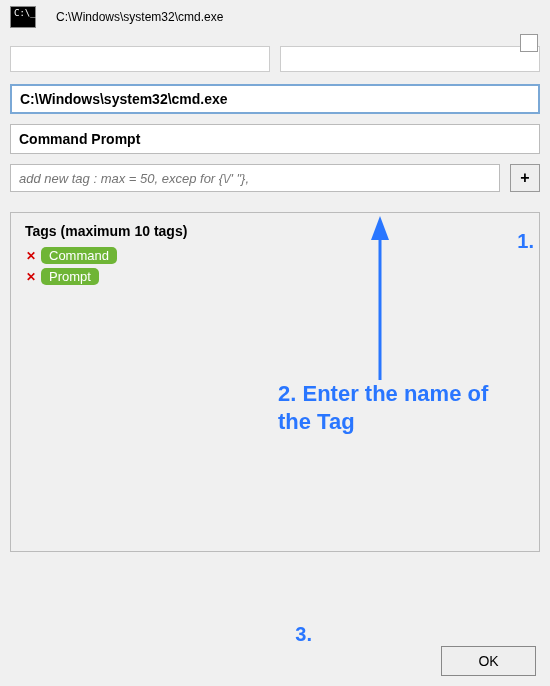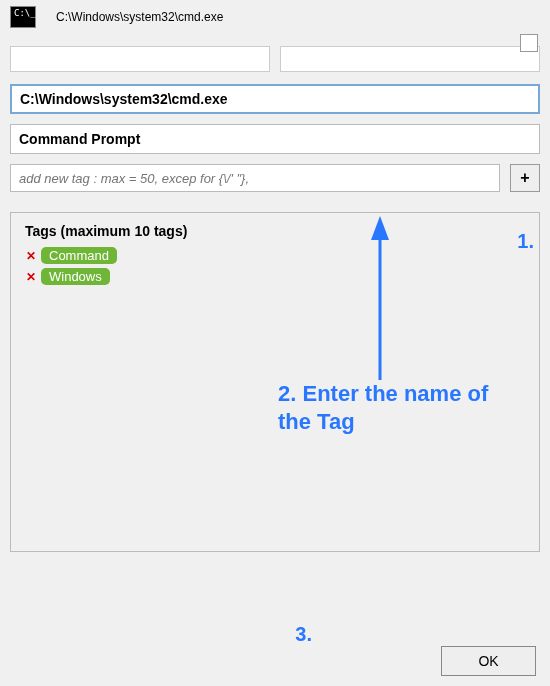--- a/index.html
+++ b/index.html
@@ -207,21 +207,21 @@
 
   <div class="tags-box">
     <div class="tags-heading">Tags (maximum 10 tags)</div>
 
     <div class="tag-row">
       <span class="tag-del">✕</span>
       <span class="tag-chip">Command</span>
     </div>
     <div class="tag-row">
       <span class="tag-del">✕</span>
-      <span class="tag-chip">Windows</span>
+      <span class="tag-chip">Prompt</span>
     </div>
   </div>
 
   <div class="bottom-buttons">
     <button class="btn">OK</button>
   </div>
 
   
   <div class="anno anno-1">1.</div>
   <div class="anno anno-2">2. Enter the name of the Tag</div>

